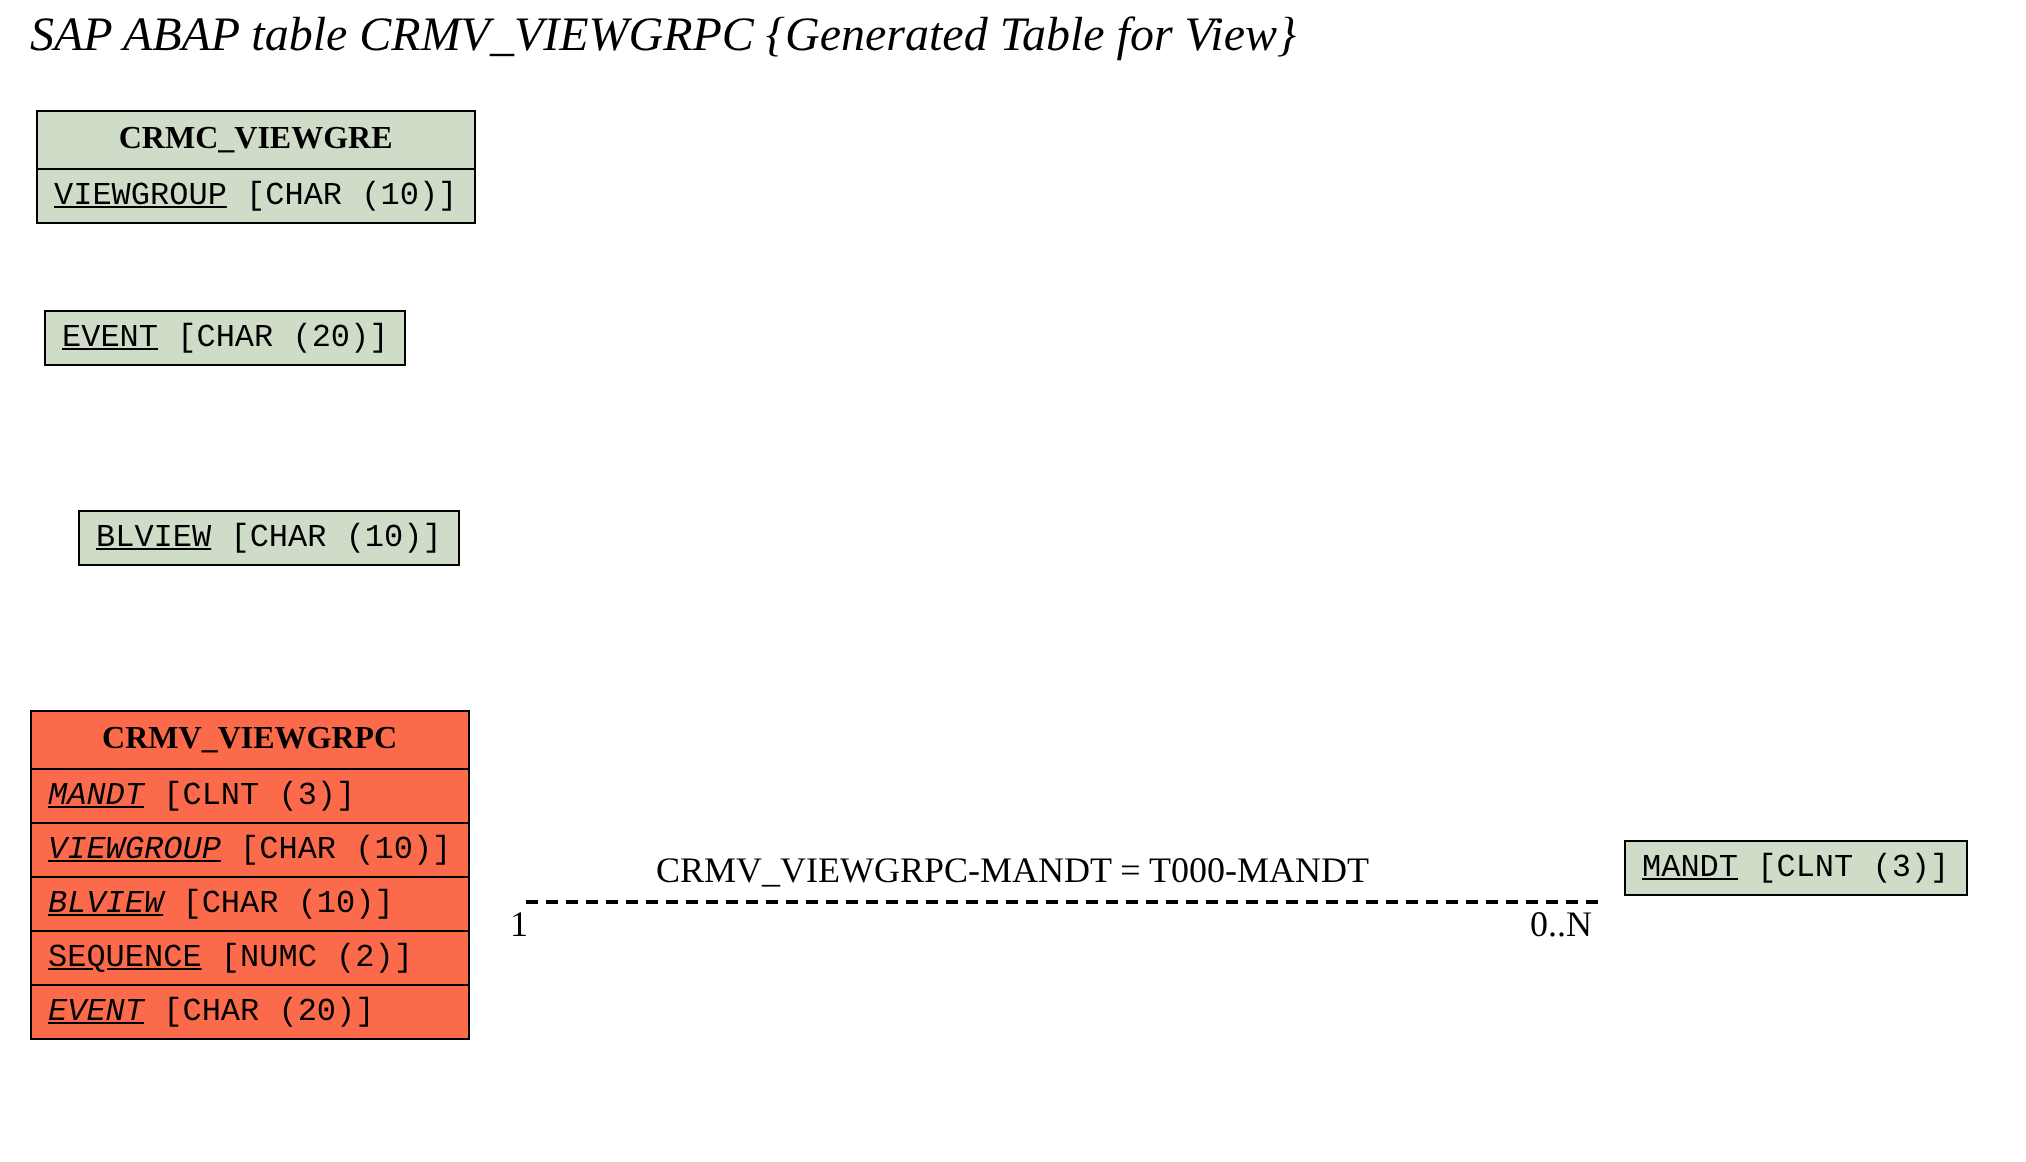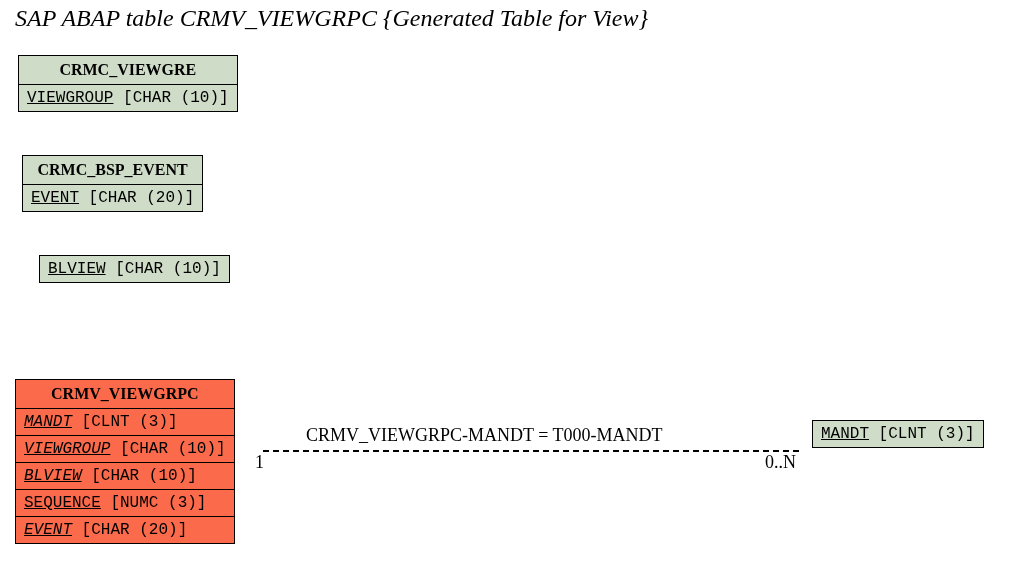--- a/index.html
+++ b/index.html
@@ -67,56 +67,55 @@
 <div class="title">SAP ABAP table CRMV_VIEWGRPC {Generated Table for View}</div>
 
 <div class="entity green" style="left:18px; top:55px;">
   <div class="hdr">CRMC_VIEWGRE</div>
   <div class="row">
     <span class="fname">VIEWGROUP</span><span class="ftype"> [CHAR (10)]</span>
   </div>
 </div>
 
 <div class="entity green" style="left:22px; top:155px;">
-  <div class="hdr">CRMC_BSP_EVENT</div>
   <div class="row">
     <span class="fname">EVENT</span><span class="ftype"> [CHAR (20)]</span>
   </div>
 </div>
 
 <div class="entity green" style="left:39px; top:255px;">
   <div class="row">
     <span class="fname">BLVIEW</span><span class="ftype"> [CHAR (10)]</span>
   </div>
 </div>
 
-<div class="entity red" style="left:15px; top:355px;margin-top:24px;">
+<div class="entity red" style="left:15px; top:355px;">
   <div class="hdr">CRMV_VIEWGRPC</div>
   <div class="row">
     <span class="fname key">MANDT</span><span class="ftype"> [CLNT (3)]</span>
   </div>
   <div class="row">
     <span class="fname key">VIEWGROUP</span><span class="ftype"> [CHAR (10)]</span>
   </div>
   <div class="row">
     <span class="fname key">BLVIEW</span><span class="ftype"> [CHAR (10)]</span>
   </div>
   <div class="row">
-    <span class="fname">SEQUENCE</span><span class="ftype"> [NUMC (3)]</span>
+    <span class="fname">SEQUENCE</span><span class="ftype"> [NUMC (2)]</span>
   </div>
   <div class="row">
     <span class="fname key">EVENT</span><span class="ftype"> [CHAR (20)]</span>
   </div>
 </div>
 
 <div class="entity green" style="left:812px; top:420px;">
   <div class="row">
     <span class="fname">MANDT</span><span class="ftype"> [CLNT (3)]</span>
   </div>
 </div>
 
 <div class="rel-line" style="left:263px; top:450px; width:536px;"></div>
 
-<div class="rel-label" style="left:306px; top:425px;text-align:center;">CRMV_VIEWGRPC-MANDT = T000-MANDT</div>
+<div class="rel-label" style="left:328px; top:425px;text-align:center;">CRMV_VIEWGRPC-MANDT = T000-MANDT</div>
 
 <div class="card" style="left:255px; top:452px;">1</div>
 
 <div class="card" style="left:765px; top:452px;">0..N</div>
 
 </body></html>

